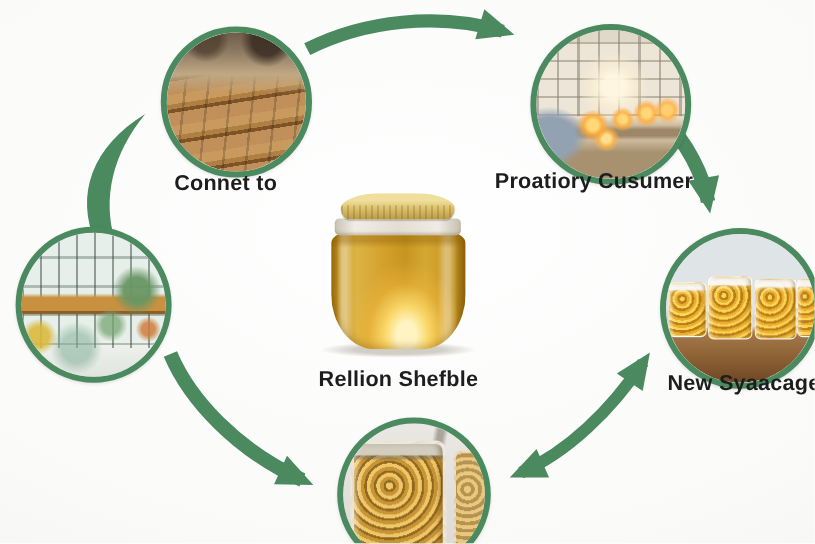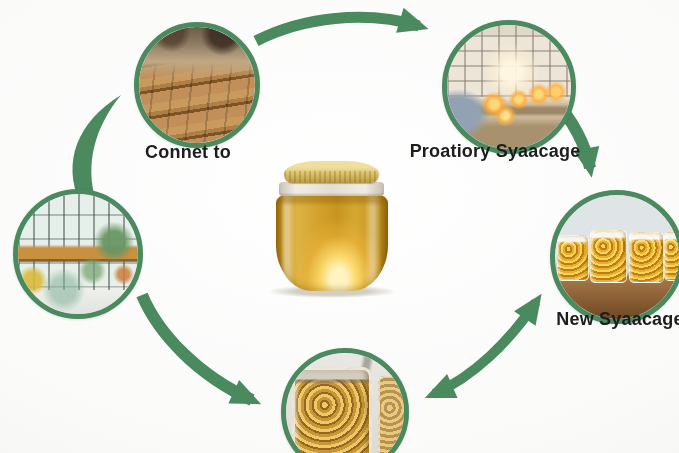--- a/index.html
+++ b/index.html
@@ -197,16 +197,17 @@
   </div>
 
   <div class="jar">
     <div class="jar-shadow"></div>
     <div class="jar-body"></div>
     <div class="jar-neck"></div>
     <div class="jar-lid"></div>
   </div>
 
   <div class="lbl l-pallets">Connet to</div>
-  <div class="lbl l-factory">Proatiory Syaacage</div>
+  <div class="lbl l-factory">Proatiory Cusumer</div>
   <div class="lbl l-jars">New Syaacage</div>
+  <div class="lbl l-closeup">Rellion Shefble</div>
 
 </div>
 
 </body></html>

